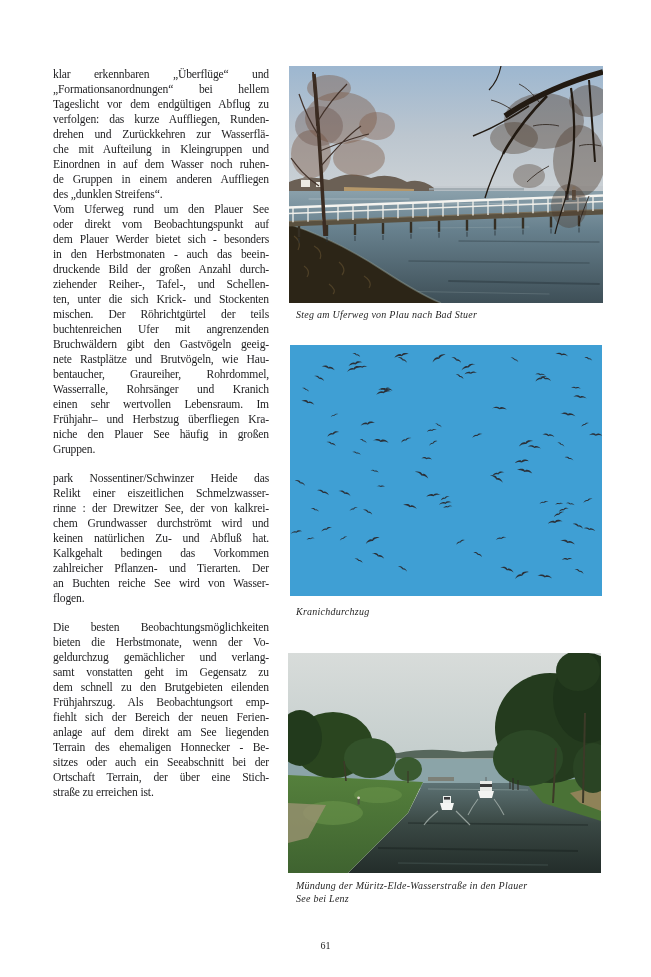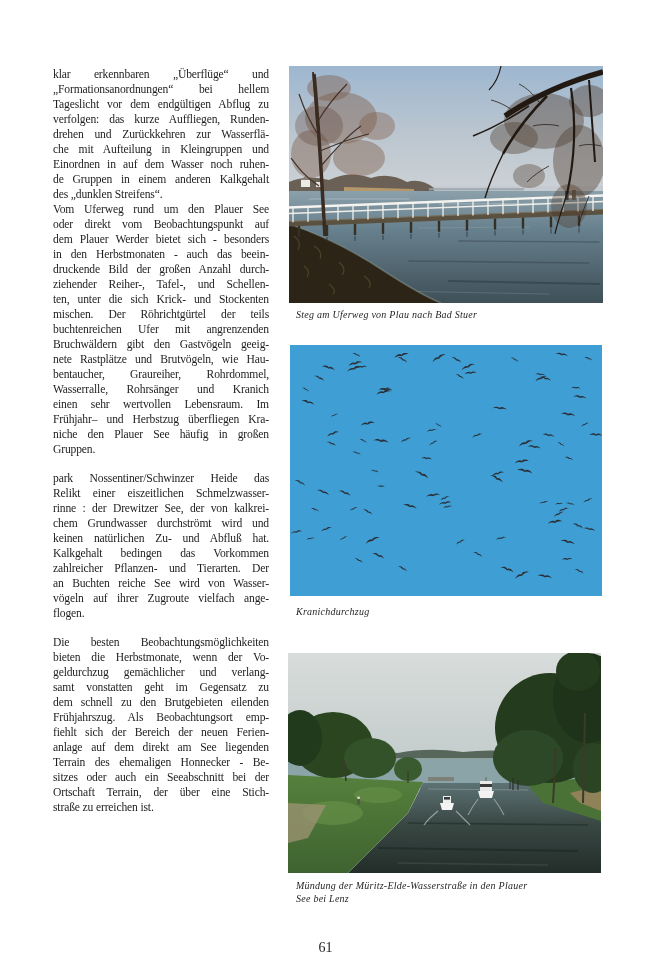--- a/index.html
+++ b/index.html
@@ -14,37 +14,37 @@
   .photo svg{display:block;width:100%;height:100%;}
   #photo-pier{left:289px;top:46px;width:314px;height:237px;}
   #photo-cranes{left:290px;top:325px;width:312px;height:251px;}
   #photo-river{left:288px;top:633px;width:313px;height:220px;}
   .caption{position:absolute;left:296px;font-style:italic;font-size:10px;line-height:12.5px;
            color:#262626;letter-spacing:0.25px;width:310px;}
   #caption-pier{top:289px;}
   #caption-cranes{top:586px;}
   #caption-river{top:860px;}
   .pagenum{position:absolute;top:920px;left:0;width:651px;text-align:center;
-           font-size:14px;color:#222;}
+           font-size:10px;color:#222;}
 </style>
 </head>
 <body>
 
 <div class="page">
 
   <div class="text-col">
       <div class="para">
         <div class="tline">klar erkennbaren „Überflüge“ und</div>
         <div class="tline">„Formationsanordnungen“ bei hellem</div>
         <div class="tline">Tageslicht vor dem endgültigen Abflug zu</div>
         <div class="tline">verfolgen: das kurze Auffliegen, Runden-</div>
         <div class="tline">drehen und Zurückkehren zur Wasserflä-</div>
         <div class="tline">che mit Aufteilung in Kleingruppen und</div>
         <div class="tline">Einordnen in auf dem Wasser noch ruhen-</div>
-        <div class="tline">de Gruppen in einem anderen Kalkgehalt</div>
+        <div class="tline">de Gruppen in einem anderen Auffliegen</div>
         <div class="tline last">des „dunklen Streifens“.</div>
       </div>
       <div class="para">
         <div class="tline">Vom Uferweg rund um den Plauer See</div>
         <div class="tline">oder direkt vom Beobachtungspunkt auf</div>
         <div class="tline">dem Plauer Werder bietet sich - besonders</div>
         <div class="tline">in den Herbstmonaten - auch das beein-</div>
         <div class="tline">druckende Bild der großen Anzahl durch-</div>
         <div class="tline">ziehender Reiher-, Tafel-, und Schellen-</div>
         <div class="tline">ten, unter die sich Krick- und Stockenten</div>
@@ -61,21 +61,20 @@
       </div>
       <div class="para gap">
         <div class="tline">park Nossentiner/Schwinzer Heide das</div>
         <div class="tline">Relikt einer eiszeitlichen Schmelzwasser-</div>
         <div class="tline">rinne : der Drewitzer See, der von kalkrei-</div>
         <div class="tline">chem Grundwasser durchströmt wird und</div>
         <div class="tline">keinen natürlichen Zu- und Abfluß hat.</div>
         <div class="tline">Kalkgehalt bedingen das Vorkommen</div>
         <div class="tline">zahlreicher Pflanzen- und Tierarten. Der</div>
         <div class="tline">an Buchten reiche See wird von Wasser-</div>
-        <div class="tline">vögeln auf ihrer Zugroute vielfach ange-</div>
         <div class="tline last">flogen.</div>
       </div>
       <div class="para gap">
         <div class="tline">Die besten Beobachtungsmöglichkeiten</div>
         <div class="tline">bieten die Herbstmonate, wenn der Vo-</div>
         <div class="tline">geldurchzug gemächlicher und verlang-</div>
         <div class="tline">samt vonstatten geht im Gegensatz zu</div>
         <div class="tline">dem schnell zu den Brutgebieten eilenden</div>
         <div class="tline">Frühjahrszug. Als Beobachtungsort emp-</div>
         <div class="tline">fiehlt sich der Bereich der neuen Ferien-</div>

